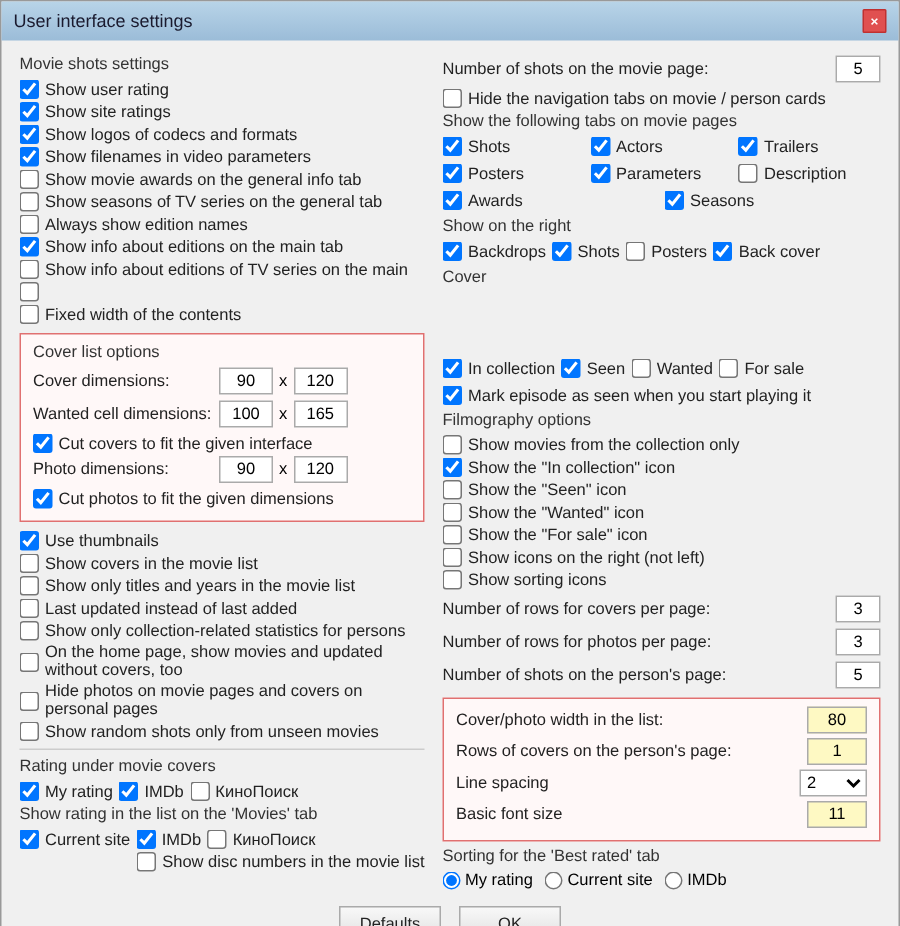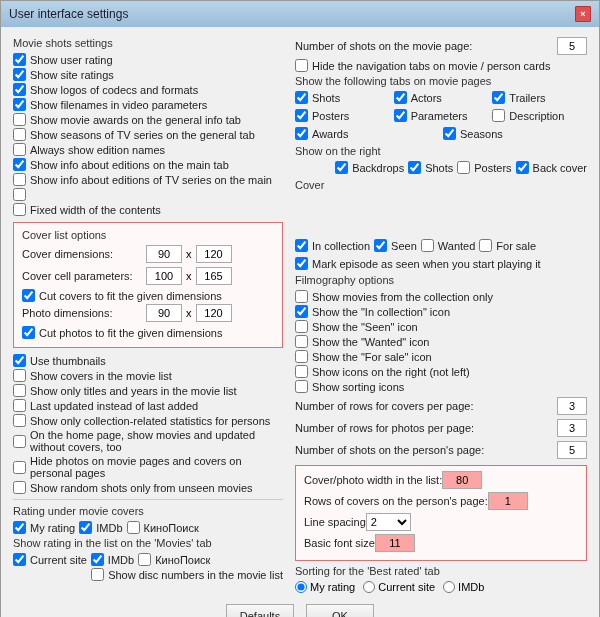--- a/index.html
+++ b/index.html
@@ -147,31 +147,32 @@
     }
     .highlight-box {
       border: 1px solid #e07070;
       padding: 5px 8px;
       margin-top: 6px;
       background: #fff8f8;
     }
     .hl-row {
       display: flex;
       align-items: center;
+      justify-content: space-between;
       margin-bottom: 3px;
     }
     .hl-label {
       font-size: 11px;
       color: #222;
     }
     .hl-input {
       width: 40px;
       height: 18px;
       border: 1px solid #aaa;
-      background: #fca5a5;
+      background: #fef9c3;
       font-size: 11px;
       text-align: center;
     }
     .hl-select {
       width: 45px;
       height: 18px;
       border: 1px solid #aaa;
       background: white;
       font-size: 11px;
     }
@@ -270,28 +271,28 @@
 
         <div class="box-section">
           <div class="section-label">Cover list options</div>
           <div class="dim-row">
             <span class="dim-label">Cover dimensions:</span>
             <input type="text" class="dim-input" value="90" style="">
             <span class="dim-x">x</span>
             <input type="text" class="dim-input" value="120" style="">
           </div>
           <div class="dim-row">
-            <span class="dim-label">Cover cell parameters:</span>
+            <span class="dim-label">Wanted cell dimensions:</span>
             <input type="text" class="dim-input" value="100" style="">
             <span class="dim-x">x</span>
             <input type="text" class="dim-input" value="165" style="">
           </div>
           <div class="checkbox-row">
             <input type="checkbox" id="cut_covers" checked="" style="">
-            <label for="cut_covers">Cut covers to fit the given dimensions</label>
+            <label for="cut_covers">Cut covers to fit the given interface</label>
           </div>
           <div class="dim-row">
             <span class="dim-label">Photo dimensions:</span>
             <input type="text" class="dim-input" value="90" style="">
             <span class="dim-x">x</span>
             <input type="text" class="dim-input" value="120" style="">
           </div>
           <div class="checkbox-row">
             <input type="checkbox" id="cut_photos" checked="" style="">
             <label for="cut_photos">Cut photos to fit the given dimensions</label>
@@ -407,21 +408,21 @@
             <input type="checkbox" id="cb_awards_t" checked="" style="">
             <label for="cb_awards_t">Awards</label>
           </div>
           <div class="checkbox-row">
             <input type="checkbox" id="cb_seasons_t" checked="" style="">
             <label for="cb_seasons_t">Seasons</label>
           </div>
         </div>
 
         <div class="section-label" style="margin-top:2px;">Show on the right</div>
-        <div style="display:flex;gap:4px;flex-wrap:wrap;margin-bottom:3px;justify-content:flex-end;">
+        <div style="display:flex;gap:4px;flex-wrap:wrap;margin-bottom:3px;">
           <div class="checkbox-row">
             <input type="checkbox" id="cb_backdrops" checked="" style="">
             <label for="cb_backdrops">Backdrops</label>
           </div>
           <div class="checkbox-row">
             <input type="checkbox" id="cb_shots_r" checked="" style="">
             <label for="cb_shots_r">Shots</label>
           </div>
           <div class="checkbox-row">
             <input type="checkbox" id="cb_posters_r" style="">

